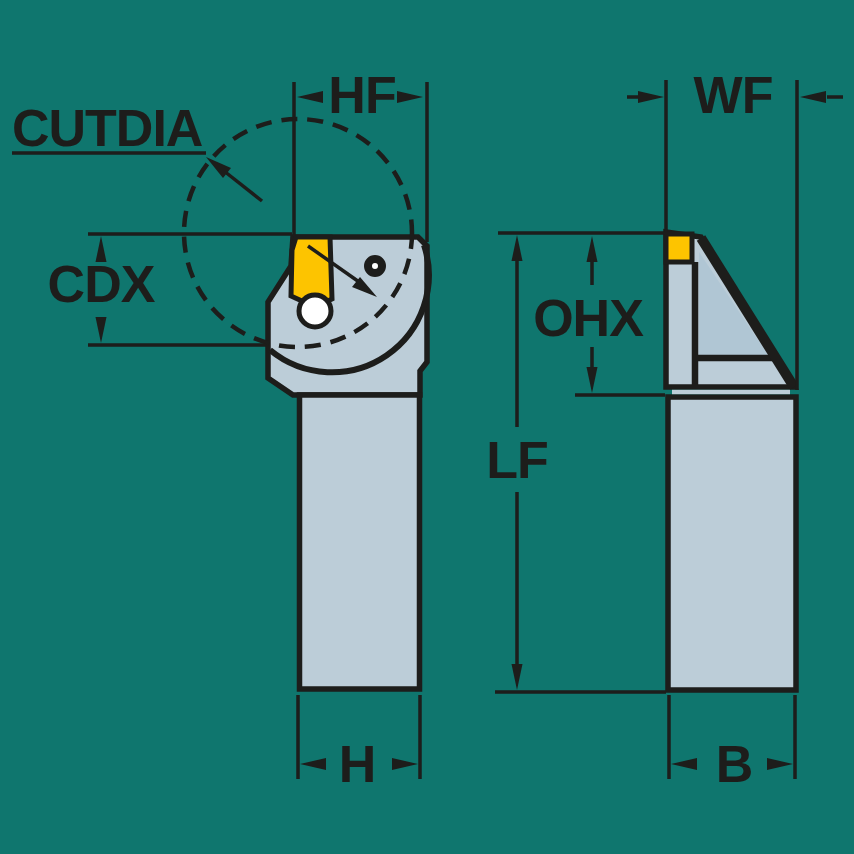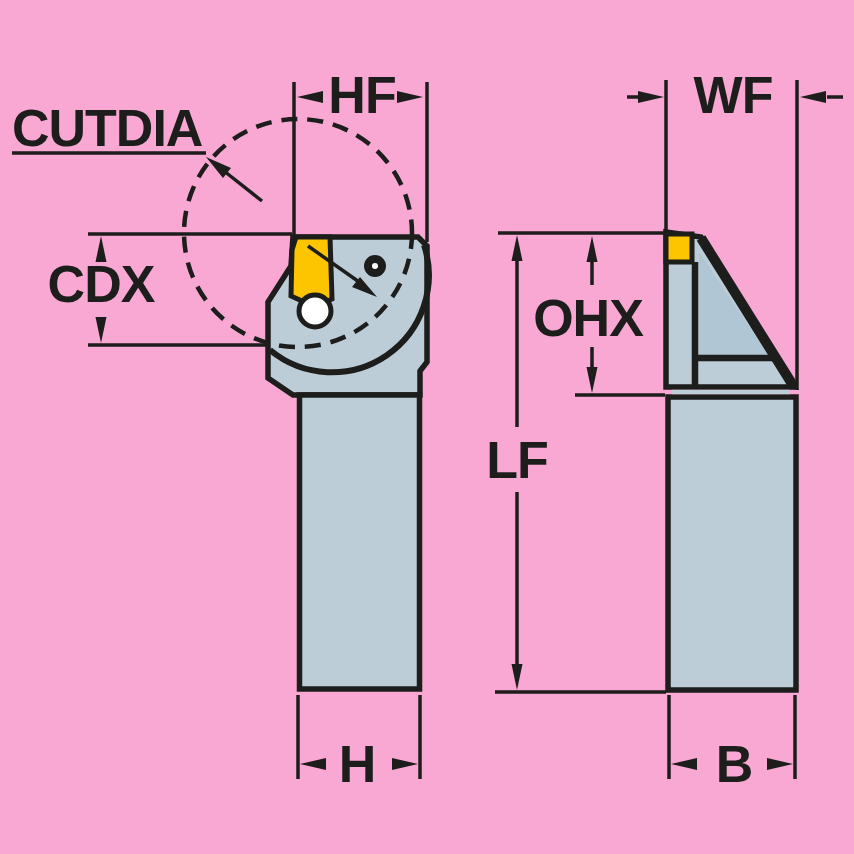--- a/index.html
+++ b/index.html
@@ -1,16 +1,16 @@
 <!DOCTYPE html>
 <html><head>
 <meta charset="utf-8">
 <style>
   html,body{margin:0;padding:0;background:#ffffff;}
-  .canvas{width:854px;height:854px;position:relative;background:#f9a8d4;overflow:hidden;}
+  .canvas{width:854px;height:854px;position:relative;background:#0f766e;overflow:hidden;}
   svg{display:block;}
   .lbl{
     font-family:"Liberation Sans", sans-serif;
     font-weight:bold;
     font-size:52px;
     fill:#1d1d1b;
     letter-spacing:-1px;
   }
   .body-shape{fill:#bccdd8;stroke:#1d1d1b;stroke-width:5.5;}
   .clamp-shape{fill:#b0c6d4;stroke:none;}

